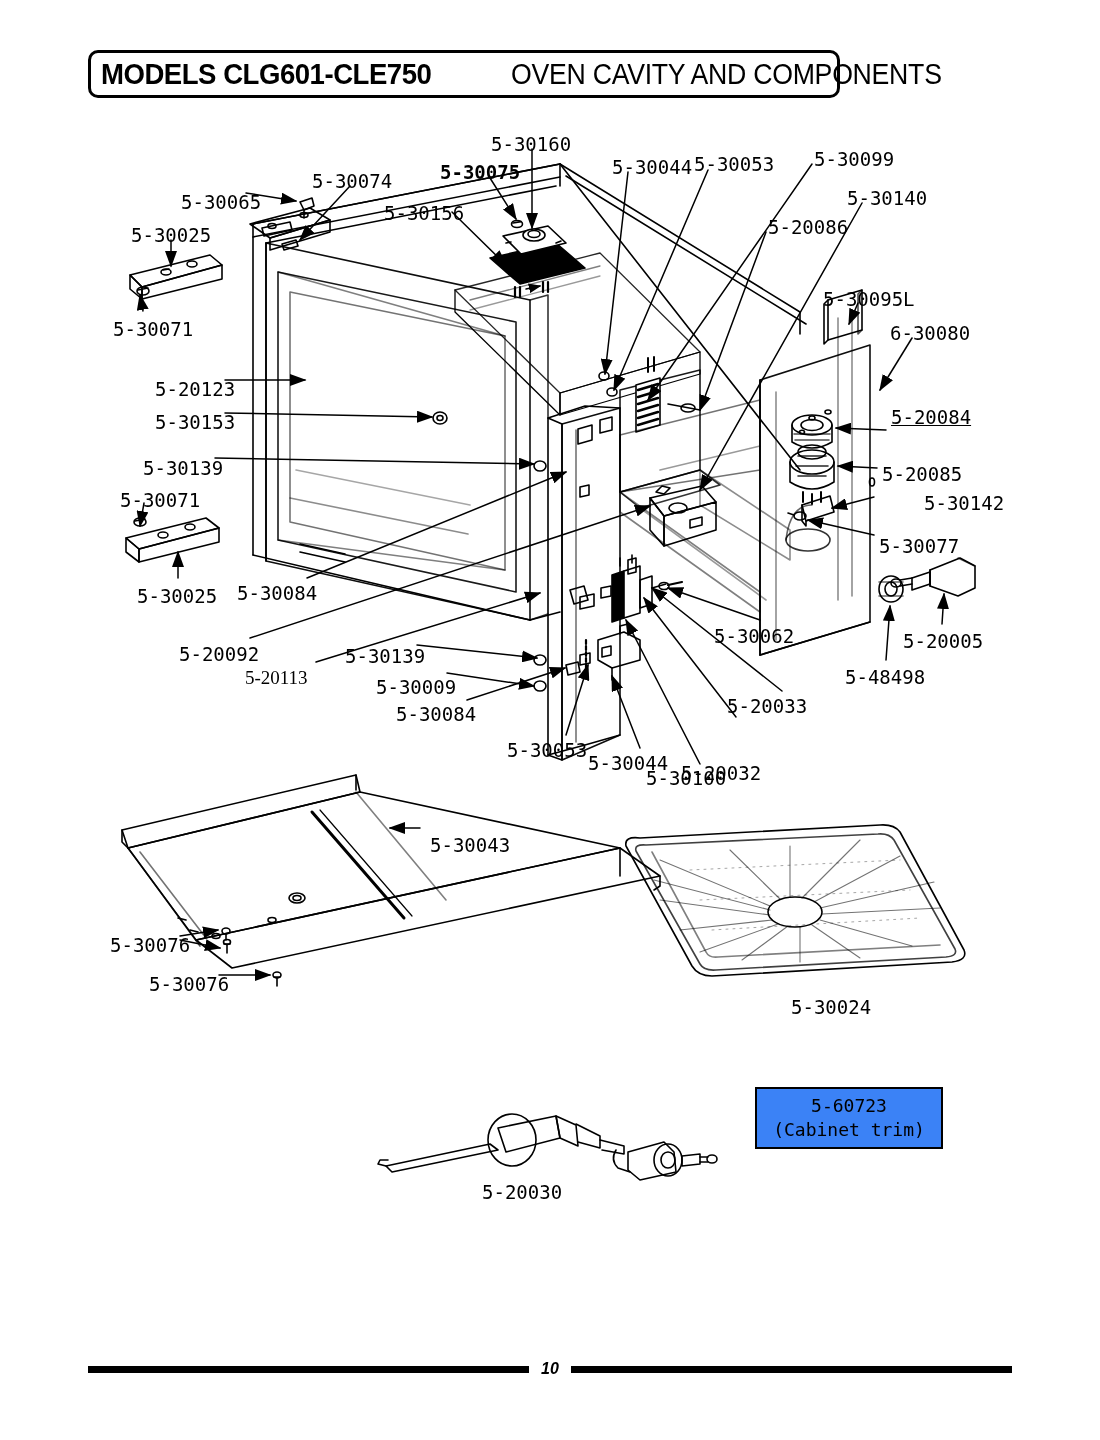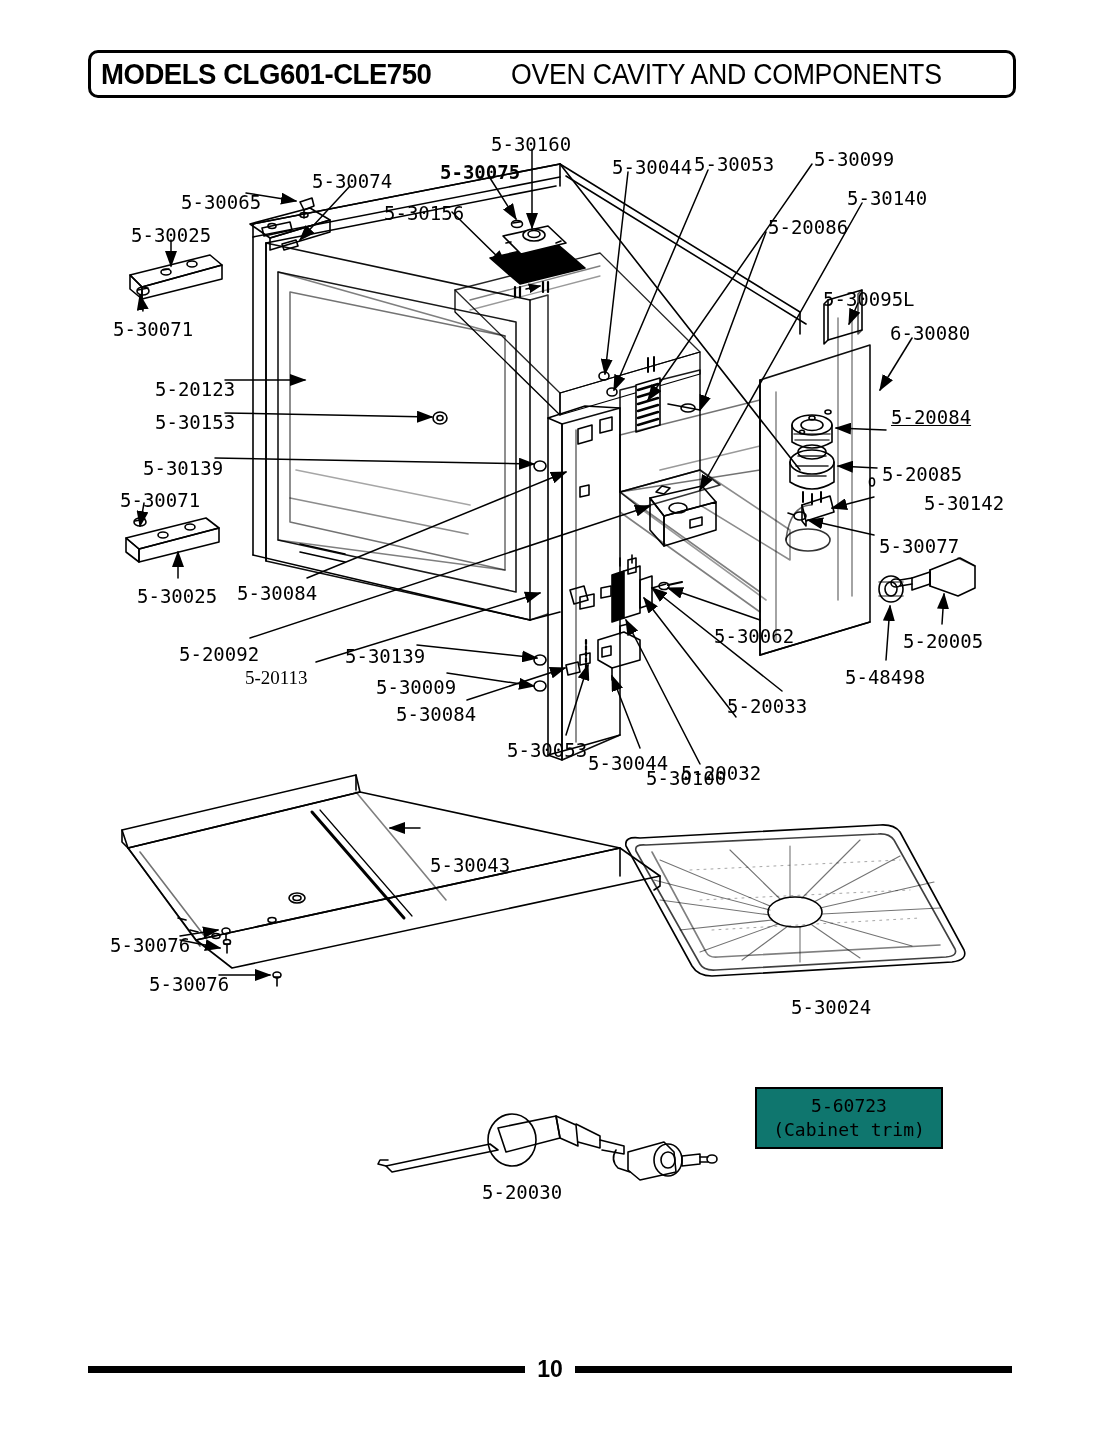--- a/index.html
+++ b/index.html
@@ -6,21 +6,21 @@
   body{
     width:1100px;height:1440px;
     background:#ffffff;
     font-family:"DejaVu Sans Mono",monospace;
     color:#000;
     position:relative;
     overflow:hidden;
   }
   
   #header-bar{
-    position:absolute;left:88px;top:50px;width:928px;height:48px;
+    position:absolute;left:88px;top:50px;width:752px;height:48px;
     border:3px solid #000;border-radius:10px;
     box-sizing:border-box;
   }
   #header-inner{
     position:absolute;left:0;top:0;width:100%;height:100%;
     display:flex;align-items:center;
   }
   #models-title{
     font-family:"Liberation Sans",sans-serif;
     font-weight:bold;font-size:29px;letter-spacing:-0.5px;
@@ -36,39 +36,39 @@
   
   #footer{
     position:absolute;left:88px;top:1358px;width:924px;height:22px;
     display:flex;align-items:center;justify-content:center;
   }
   #footer .rule{flex:1;height:7px;background:#000;}
   #footer .rule.left{margin-right:12px;}
   #footer .rule.right{margin-left:12px;}
   #page-num{
     font-family:"Liberation Sans",sans-serif;
-    font-weight:bold;font-size:23px;
+    font-weight:bold;font-size:16px;font-style:italic;
   }
   
   #drawing{position:absolute;left:0;top:0;width:1100px;height:1440px;}
   
   .callout{
     position:absolute;
     font-family:"DejaVu Sans Mono",monospace;
     font-size:19px;
     letter-spacing:0px;
     white-space:nowrap;
     line-height:1;
   }
   
   #note-box{
     position:absolute;left:755px;top:1087px;width:188px;height:62px;
     border:2px solid #000;box-sizing:border-box;
     display:flex;flex-direction:column;align-items:center;justify-content:center;
-    background:#0f766e;
+    background:#3b82f6;
   }
   #note-box .line{font-family:"DejaVu Sans Mono",monospace;font-size:18px;line-height:1.35;}
 </style>
 </head>
 <body>
 
 <div id="header-bar">
   <div id="header-inner">
     <span id="models-title">MODELS CLG601-CLE750</span>
     <span id="section-title">OVEN CAVITY AND COMPONENTS</span>
@@ -516,21 +516,21 @@
     <div class="callout" style="left: 376px; top: 678px;">5-30009</div>
     <div class="callout" style="left: 396px; top: 705px;">5-30084</div>
     <div class="callout" style="left: 507px; top: 741px;">5-30053</div>
     <div class="callout" style="left: 588px; top: 754px;">5-30044</div>
     <div class="callout" style="left: 646px; top: 769px;">5-30100</div>
     <div class="callout" style="left: 681px; top: 764px;">5-20032</div>
     <div class="callout" style="left: 727px; top: 697px;">5-20033</div>
     <div class="callout" style="left: 714px; top: 627px;">5-30062</div>
     <div class="callout" style="left: 845px; top: 668px;">5-48498</div>
     <div class="callout" style="left: 903px; top: 632px;">5-20005</div>
-    <div class="callout" style="left: 430px; top: 856px; text-align: right;">5-30043</div>
+    <div class="callout" style="left: 430px; top: 836px; text-align: right;">5-30043</div>
     <div class="callout" style="left: 110px; top: 936px;">5-30076</div>
     <div class="callout" style="left: 149px; top: 975px;">5-30076</div>
   </div>
 
 <div class="callout" style="left:791px;top:998px;">5-30024</div>
 <div class="callout" style="left:482px;top:1183px;">5-20030</div>
 
 <div id="note-box">
   <div class="line">5-60723</div>
   <div class="line">(Cabinet trim)</div>

